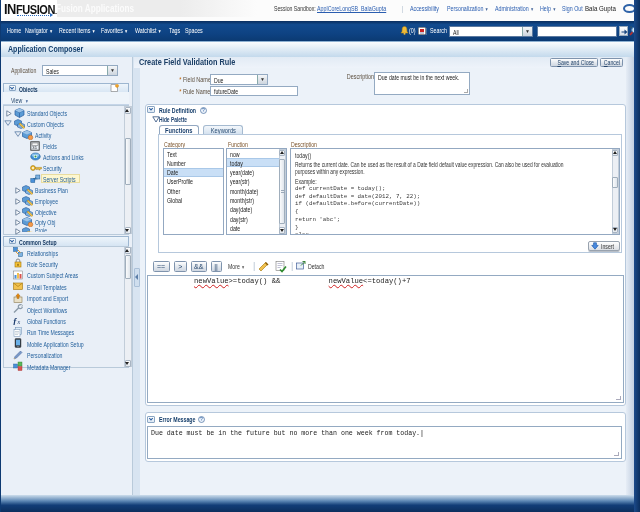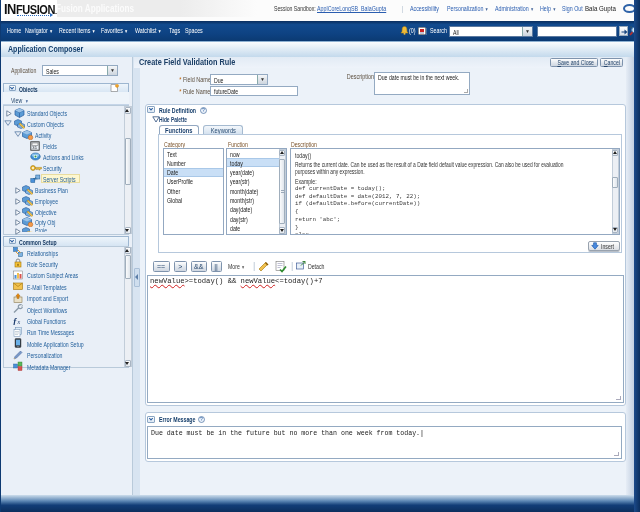--- a/index.html
+++ b/index.html
@@ -45,21 +45,21 @@
 .flabel{font-size:7px;color:#5d5040;transform:scaleX(0.78);transform-origin:100% 50%;white-space:nowrap;}
 .req{color:#c06000;}
 .field{background:#fff;border:1px solid #94aac2;font-size:7px;color:#222;}
 .btn{background:linear-gradient(#fefefe,#dfe5ec 60%,#cfd7e1);border:1px solid #7e93ad;border-radius:1.5px;font-size:7px;color:#25456b;text-align:center;white-space:nowrap;}
 .whitebox{background:#fff;border:1px solid #b6c8dc;border-radius:3px;}
 .sechead{font-size:7.5px;font-weight:bold;color:#153e6b;transform:scaleX(0.70);transform-origin:0 50%;white-space:nowrap;}
 .colhead{font-size:7px;color:#7a5229;transform:scaleX(0.74);transform-origin:0 50%;white-space:nowrap;}
 .listbox{background:#fff;border:1px solid #93a8c1;overflow:hidden;}
 .litem{font-size:7px;color:#222;transform:scaleX(0.75);transform-origin:0 50%;white-space:nowrap;}
 .hl{background:#c9dff6;border-top:1px solid #a9c8e8;border-bottom:1px solid #a9c8e8;}
-.misspell{text-decoration:underline wavy #d02020 1px;text-underline-offset:1px;}
+.misspell{text-decoration:underline wavy #d02020 1px;text-underline-offset:1px;margin-left:44px;}
 
 #footer{left:0;top:495px;width:640px;height:17px;background:linear-gradient(#cdddec,#5d87b4 35%,#123d77 60%,#0c2f5e);}
 #rightedge{left:634px;top:0;width:6px;height:512px;background:linear-gradient(90deg,#1c4a8a,#0c2f5e);}
 #rightstrip{left:626px;top:57px;width:8px;height:438px;background:linear-gradient(90deg,#e6edf6,#c2cfe0);}
 #leftedge{left:0;top:0;width:1px;height:512px;background:#0e3a72;}
 #tree{position:relative;top:-1.5px;}
 </style>
 </head>
 <body>
 <div id="page">

